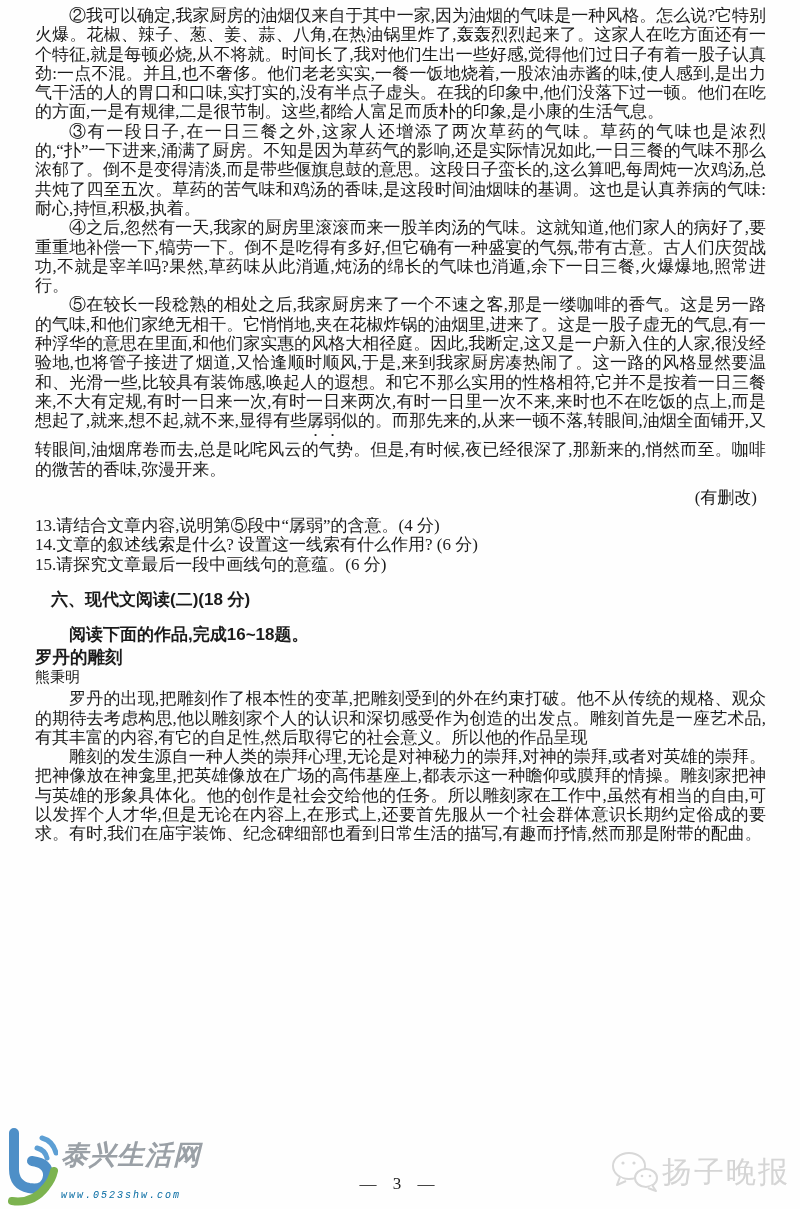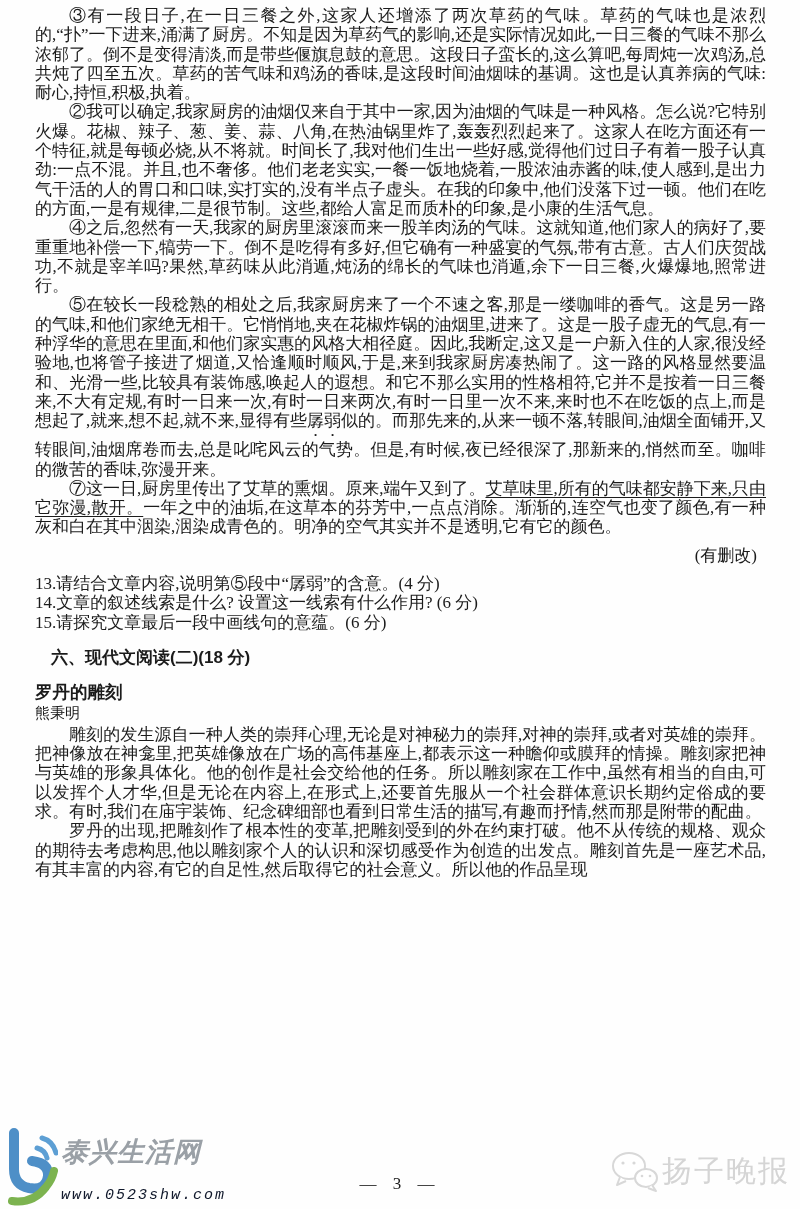--- a/index.html
+++ b/index.html
@@ -56,65 +56,65 @@
     position: absolute; left: 4px; bottom: 2px;
     display: flex; align-items: center; font-style: italic;
   }
   .site-text { margin-left: 3px; margin-top: 8px; }
   .site-name {
     font-size: 27px; line-height: 28px; color: #9aa0a6; font-weight: 700;
     letter-spacing: 1px;
     font-family: "Liberation Sans", "DejaVu Sans", sans-serif;
   }
   .site-url {
-    margin-top: 21px; font-size: 15px; color: #0f172a; letter-spacing: 2px;
+    margin-top: 21px; font-size: 10px; color: #0369a1; letter-spacing: 2px;
     font-family: "Liberation Mono", "DejaVu Sans Mono", monospace;
   }
   .page-number {
     position: absolute; left: 0; bottom: 15px; width: 100%;
     text-align: center; font-size: 17px; letter-spacing: 6px; color: #222;
   }
   .footer-right {
     position: absolute; right: 10px; bottom: 16px;
-    display: flex; align-items: flex-start;
+    display: flex; align-items: center;
   }
   .wm-text {
     font-size: 30px; color: #d5d5d5; letter-spacing: 2px; margin-left: 4px;
     font-family: "Liberation Sans", "DejaVu Sans", sans-serif;
   }
 </style>
 </head>
 <body>
 
 <div class="page">
 
   <main class="content">
 
+    <p class="para">②我可以确定,我家厨房的油烟仅来自于其中一家,因为油烟的气味是一种风格。怎么说?它特别火爆。花椒、辣子、葱、姜、蒜、八角,在热油锅里炸了,轰轰烈烈起来了。这家人在吃方面还有一个特征,就是每顿必烧,从不将就。时间长了,我对他们生出一些好感,觉得他们过日子有着一股子认真劲:一点不混。并且,也不奢侈。他们老老实实,一餐一饭地烧着,一股浓油赤酱的味,使人感到,是出力气干活的人的胃口和口味,实打实的,没有半点子虚头。在我的印象中,他们没落下过一顿。他们在吃的方面,一是有规律,二是很节制。这些,都给人富足而质朴的印象,是小康的生活气息。</p>
     <p class="para">③有一段日子,在一日三餐之外,这家人还增添了两次草药的气味。草药的气味也是浓烈的,“扑”一下进来,涌满了厨房。不知是因为草药气的影响,还是实际情况如此,一日三餐的气味不那么浓郁了。倒不是变得清淡,而是带些偃旗息鼓的意思。这段日子蛮长的,这么算吧,每周炖一次鸡汤,总共炖了四至五次。草药的苦气味和鸡汤的香味,是这段时间油烟味的基调。这也是认真养病的气味:耐心,持恒,积极,执着。</p>
-    <p class="para">②我可以确定,我家厨房的油烟仅来自于其中一家,因为油烟的气味是一种风格。怎么说?它特别火爆。花椒、辣子、葱、姜、蒜、八角,在热油锅里炸了,轰轰烈烈起来了。这家人在吃方面还有一个特征,就是每顿必烧,从不将就。时间长了,我对他们生出一些好感,觉得他们过日子有着一股子认真劲:一点不混。并且,也不奢侈。他们老老实实,一餐一饭地烧着,一股浓油赤酱的味,使人感到,是出力气干活的人的胃口和口味,实打实的,没有半点子虚头。在我的印象中,他们没落下过一顿。他们在吃的方面,一是有规律,二是很节制。这些,都给人富足而质朴的印象,是小康的生活气息。</p>
     <p class="para">④之后,忽然有一天,我家的厨房里滚滚而来一股羊肉汤的气味。这就知道,他们家人的病好了,要重重地补偿一下,犒劳一下。倒不是吃得有多好,但它确有一种盛宴的气氛,带有古意。古人们庆贺战功,不就是宰羊吗?果然,草药味从此消遁,炖汤的绵长的气味也消遁,余下一日三餐,火爆爆地,照常进行。</p>
 
     <p class="para"><span>⑤在较长一段稔熟的相处之后,我家厨房来了一个不速之客,那是一缕咖啡的香气。这是另一路的气味,和他们家绝无相干。它悄悄地,夹在花椒炸锅的油烟里,进来了。这是一股子虚无的气息,有一种浮华的意思在里面,和他们家实惠的风格大相径庭。因此,我断定,这又是一户新入住的人家,很没经验地,也将管子接进了烟道,又恰逢顺时顺风,于是,来到我家厨房凑热闹了。这一路的风格显然要温和、光滑一些,比较具有装饰感,唤起人的遐想。和它不那么实用的性格相符,它并不是按着一日三餐来,不大有定规,有时一日来一次,有时一日来两次,有时一日里一次不来,来时也不在吃饭的点上,而是想起了,就来,想不起,就不来,显得有些</span><span class="em-dots">孱弱</span><span>似的。而那先来的,从来一顿不落,转眼间,油烟全面铺开,又转眼间,油烟席卷而去,总是叱咤风云的气势。但是,有时候,夜已经很深了,那新来的,悄然而至。咖啡的微苦的香味,弥漫开来。</span></p>
 
 
-    <p class="para"><span>⑦这一日,厨房里传出了艾草的熏烟。原来,端午又到了。</span><span class="underline-seg">艾草味里,所有的气味都安静下来,只由它弥漫,散开。</span><span>一年之中的油垢,在这草本的芬芳中,一点点消除。渐渐的,连空气也变了颜色,有一种灰和白在其中洇染,洇染成青色的。明净的空气其实并不是透明,它有它的颜色。</span></p>
 
     <p class="edit-note">(有删改)</p>
 
     <p class="question">13.请结合文章内容,说明第⑤段中“孱弱”的含意。(4 分)</p>
     <p class="question">14.文章的叙述线索是什么? 设置这一线索有什么作用? (6 分)</p>
     <p class="question">15.请探究文章最后一段中画线句的意蕴。(6 分)</p>
 
     <p class="sec-header">六、现代文阅读(二)(18 分)</p>
+    <p class="sec-instruction">阅读下面的作品,完成16~18题。</p>
 
     <h2 class="essay-title">罗丹的雕刻</h2>
     <p class="essay-author">熊秉明</p>
 
+    <p class="para">罗丹的出现,把雕刻作了根本性的变革,把雕刻受到的外在约束打破。他不从传统的规格、观众的期待去考虑构思,他以雕刻家个人的认识和深切感受作为创造的出发点。雕刻首先是一座艺术品,有其丰富的内容,有它的自足性,然后取得它的社会意义。所以他的作品呈现</p>
     <p class="para">雕刻的发生源自一种人类的崇拜心理,无论是对神秘力的崇拜,对神的崇拜,或者对英雄的崇拜。把神像放在神龛里,把英雄像放在广场的高伟基座上,都表示这一种瞻仰或膜拜的情操。雕刻家把神与英雄的形象具体化。他的创作是社会交给他的任务。所以雕刻家在工作中,虽然有相当的自由,可以发挥个人才华,但是无论在内容上,在形式上,还要首先服从一个社会群体意识长期约定俗成的要求。有时,我们在庙宇装饰、纪念碑细部也看到日常生活的描写,有趣而抒情,然而那是附带的配曲。</p>
-    <p class="para">罗丹的出现,把雕刻作了根本性的变革,把雕刻受到的外在约束打破。他不从传统的规格、观众的期待去考虑构思,他以雕刻家个人的认识和深切感受作为创造的出发点。雕刻首先是一座艺术品,有其丰富的内容,有它的自足性,然后取得它的社会意义。所以他的作品呈现</p>
 
   </main>
 
   <footer>
 
     <div class="footer-left">
       <svg width="54" height="80" viewBox="0 0 54 80" aria-hidden="true">
         <path d="M10 6 L10 42 Q10 58 25 61 Q42 64 44 49 Q45 36 28 34" fill="none" stroke="#4e8fc7" stroke-width="10" stroke-linecap="round"></path>
         <path d="M8 74 Q29 77 42 60 Q48 53 50 44" fill="none" stroke="#7cb34f" stroke-width="8" stroke-linecap="round"></path>
         <path d="M33 21 q8 2 10 10" fill="none" stroke="#5d9fd4" stroke-width="5" stroke-linecap="round"></path>

